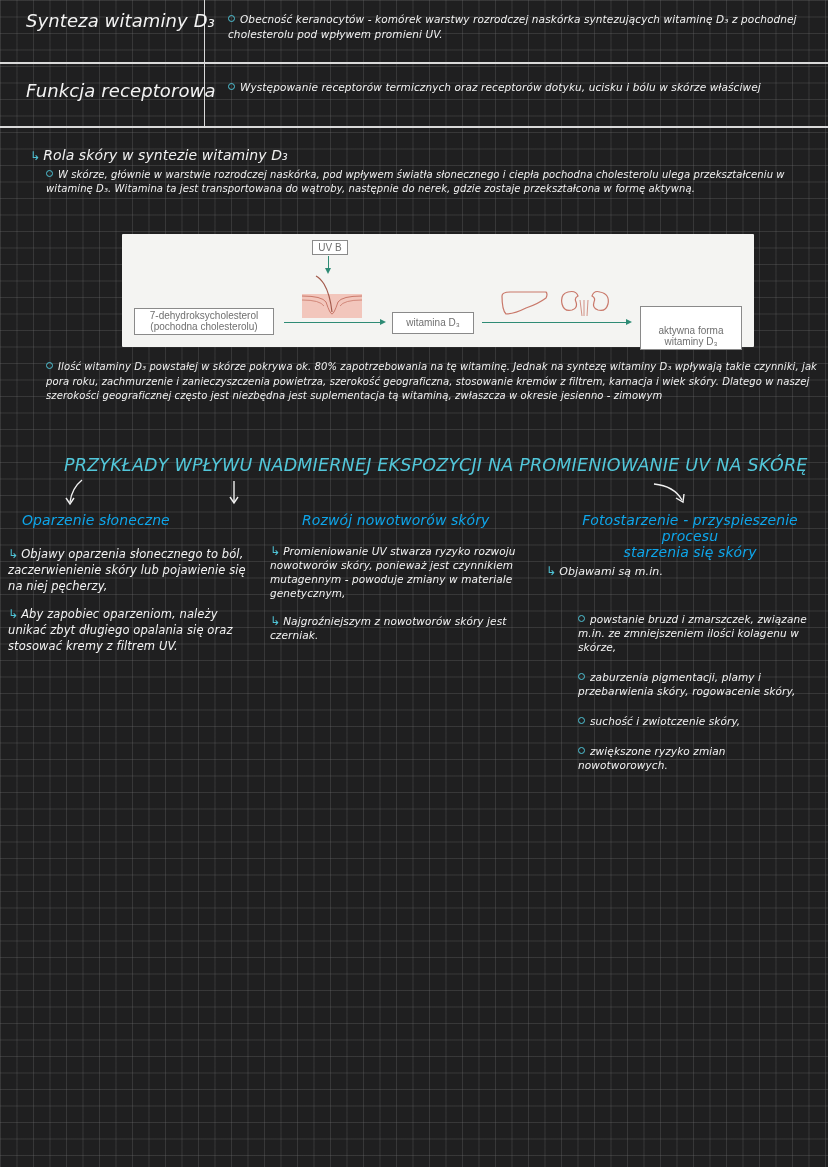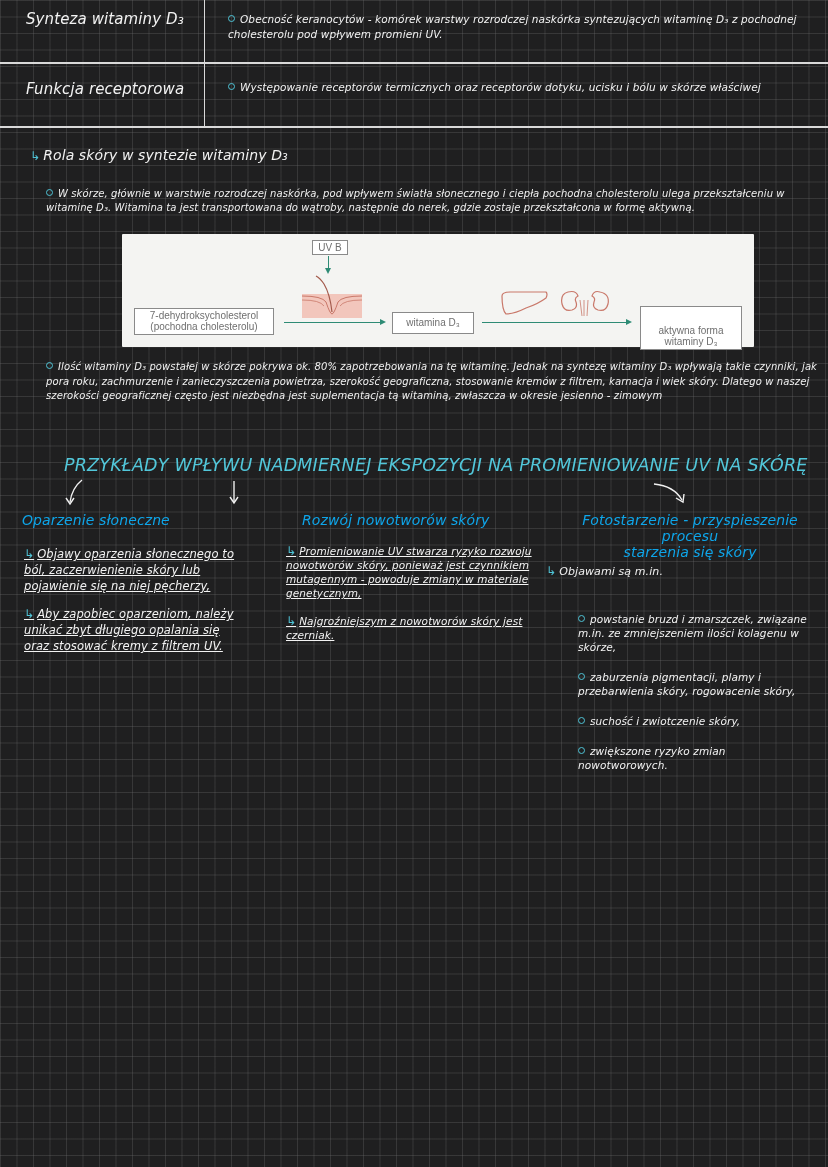--- a/index.html
+++ b/index.html
@@ -10,36 +10,36 @@
         linear-gradient(to right, rgba(120,120,120,0.28) 1px, transparent 1px),
         linear-gradient(to bottom, rgba(120,120,120,0.28) 1px, transparent 1px);
       background-size: 16.5px 16.5px;
       color: #f1f1f1;
       font-family: "DejaVu Sans", sans-serif;
     }
     .hand { font-family: "DejaVu Sans", sans-serif; font-style: italic; letter-spacing: 0.1px; }
     .abs { position: absolute; }
     .hline { position: absolute; left: 0; width: 828px; height: 2px; background: #d9d9d9; }
     .vline { position: absolute; width: 1px; background: #d9d9d9; }
-    .cell-label { position: absolute; font-size: 15px; color: #f3f3f3; }
+    .cell-label { position: absolute; font-size: 18px; color: #f3f3f3; }
     .cell-text { position: absolute; font-size: 10.5px; line-height: 15px; color: #f3f3f3; }
     .bullet { display: inline-block; width: 5px; height: 5px; border: 1px solid #4fc3d6; border-radius: 50%; margin-right: 5px; vertical-align: middle; position: relative; top: -2px; }
     .arrow-ic { color: #4fc3d6; font-size: 12px; margin-right: 3px; font-style: normal; }
     .para { position: absolute; font-size: 10px; line-height: 14px; color: #f1f1f1; }
     .figure {
       position: absolute; left: 122px; top: 234px; width: 632px; height: 113px;
       background: #f4f4f2; border-radius: 1px;
     }
     .fig-box { position: absolute; border: 1px solid #8a8a8a; background: #fff; color: #6f6f6f; font-size: 10px; line-height: 11px; text-align: center; font-family: "Liberation Sans", sans-serif; }
     .fig-arrow { position: absolute; height: 1px; background: #2e8b75; }
     .fig-arrow::after { content: ""; position: absolute; right: -2px; top: -3px; border-left: 6px solid #2e8b75; border-top: 3.5px solid transparent; border-bottom: 3.5px solid transparent; }
     .big-title { position: absolute; left: 64px; top: 455px; font-size: 17.5px; color: #52c7da; letter-spacing: 0.2px; white-space: nowrap; }
     .sub-title { position: absolute; font-size: 14px; color: #0ea5e9; line-height: 16px; }
     .col-text { position: absolute; font-size: 11.5px; line-height: 16px; color: #f3f3f3; }
-    .col-text p { margin: 0 0 12px 16px; text-decoration: underline; }
+    .col-text p { margin: 0 0 12px 0; }
     .list { position: absolute; font-size: 10.5px; line-height: 14px; color: #f3f3f3; }
     .list div { margin: 16px; }
   </style>
 </head>
 <body>
 
 <div class="vline" style="left:204px; top:0; height:126px;"></div>
 <div class="hline" style="top:62px;"></div>
 <div class="hline" style="top:126px;"></div>
 
@@ -50,21 +50,21 @@
 
 <div class="cell-label hand" style="left:26px; top:80px;">Funkcja receptorowa</div>
 <div class="cell-text hand" style="left:228px; top:80px; width:575px;">
   <span class="bullet"></span><span>Występowanie receptorów termicznych oraz receptorów dotyku, ucisku i bólu w skórze właściwej</span>
 </div>
 
 <div class="abs hand" style="left:30px; top:147px; font-size:14px;">
   <span class="arrow-ic">↳</span><span>Rola skóry w syntezie witaminy D₃</span>
 </div>
 
-<div class="para hand" style="left:46px; top:187px; width:778px;font-style:italic;">
+<div class="para hand" style="left:46px; top:168px; width:778px;font-style:italic;">
   <span class="bullet"></span><span>W skórze, głównie w warstwie rozrodczej naskórka, pod wpływem światła słonecznego i ciepła pochodna cholesterolu ulega przekształceniu w witaminę D₃. Witamina ta jest transportowana do wątroby, następnie do nerek, gdzie zostaje przekształcona w formę aktywną.</span>
 </div>
 
 <div class="figure">
   <div class="fig-box" style="left:190px; top:6px; width:34px; height:13px; line-height:13px;">
     <span>UV B</span>
   </div>
   <div class="abs" style="left:206px; top:22px; width:1px; height:14px; background:#2e8b75;"></div>
   <div class="abs" style="left:203px; top:34px; border-top:6px solid #2e8b75; border-left:3.5px solid transparent; border-right:3.5px solid transparent; width:0; height:0;"></div>
 

